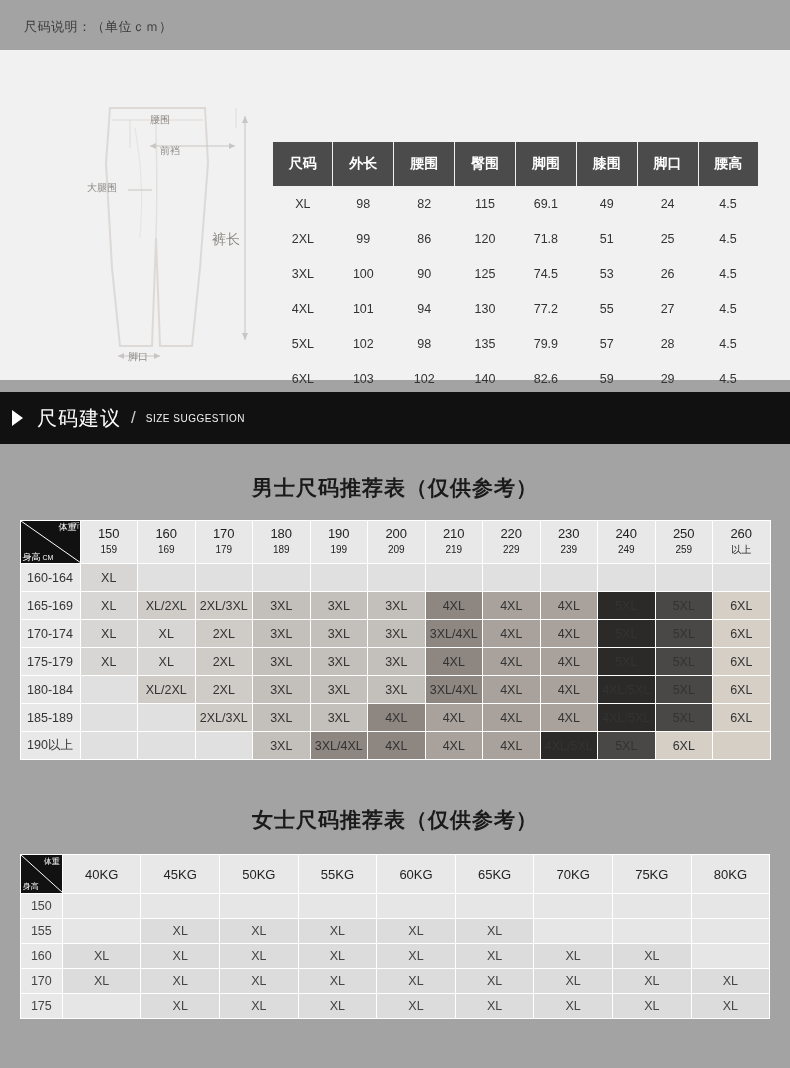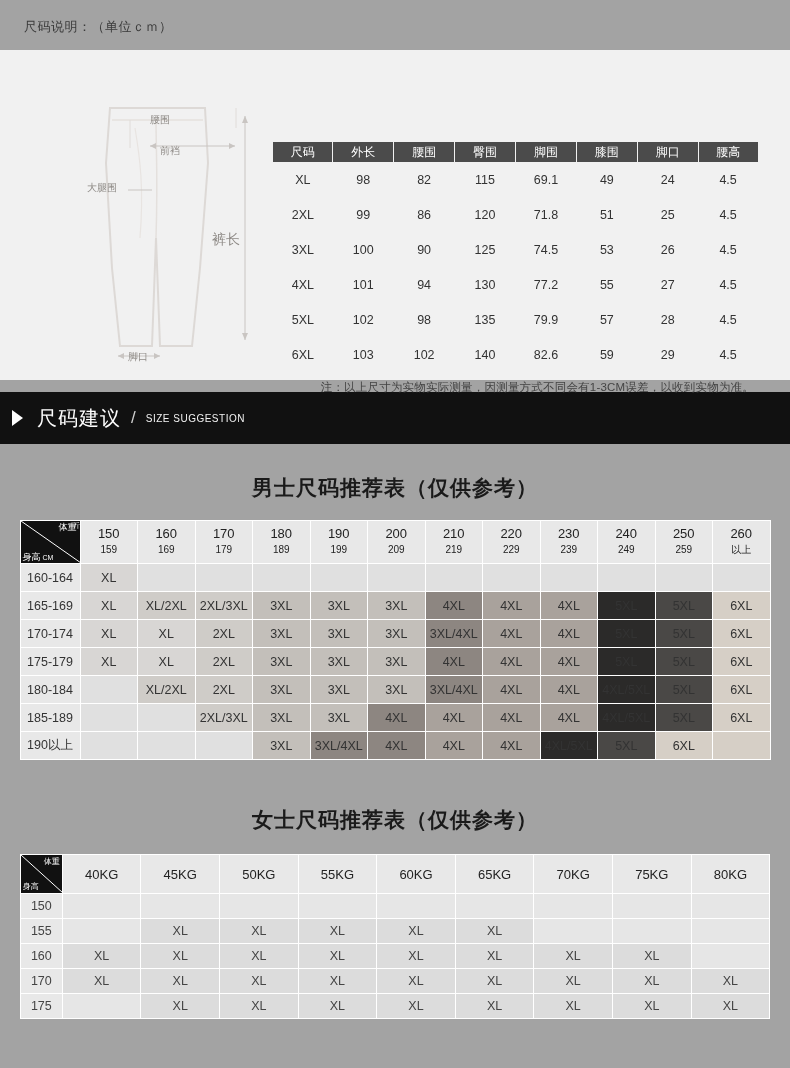--- a/index.html
+++ b/index.html
@@ -45,23 +45,23 @@
   }
   table.sizetable {
     border-collapse: collapse;
     width: 485px;
     font-size: 12.5px;
     color: #333;
   }
   table.sizetable thead th {
     background: #4b4b4b;
     color: #fff;
-    font-weight: normal;
-    font-size: 12px;
-    height: 20px;
+    font-weight: bold;
+    font-size: 14px;
+    height: 44px;
     border-right: 1px solid #f1f1f1;
     text-align: center;
   }
   table.sizetable thead th:last-child { border-right: none; }
   table.sizetable td {
     text-align: center;
     height: 35px;
     color: #333;
     font-size: 12.5px;
   }
@@ -299,21 +299,20 @@
             <td>103</td>
             <td>102</td>
             <td>140</td>
             <td>82.6</td>
             <td>59</td>
             <td>29</td>
             <td>4.5</td>
           </tr>
         </tbody>
       </table>
-      <div class="table-footnote">注：以上尺寸为实物实际测量，因测量方式不同会有1-3CM误差，以收到实物为准。</div>
     </div>
   </div>
 
   <div class="banner">
     <span class="arrow"></span>
     <span class="cn">尺码建议</span>
     <span class="sep">/</span>
     <span class="en">SIZE SUGGESTION</span>
   </div>
 

